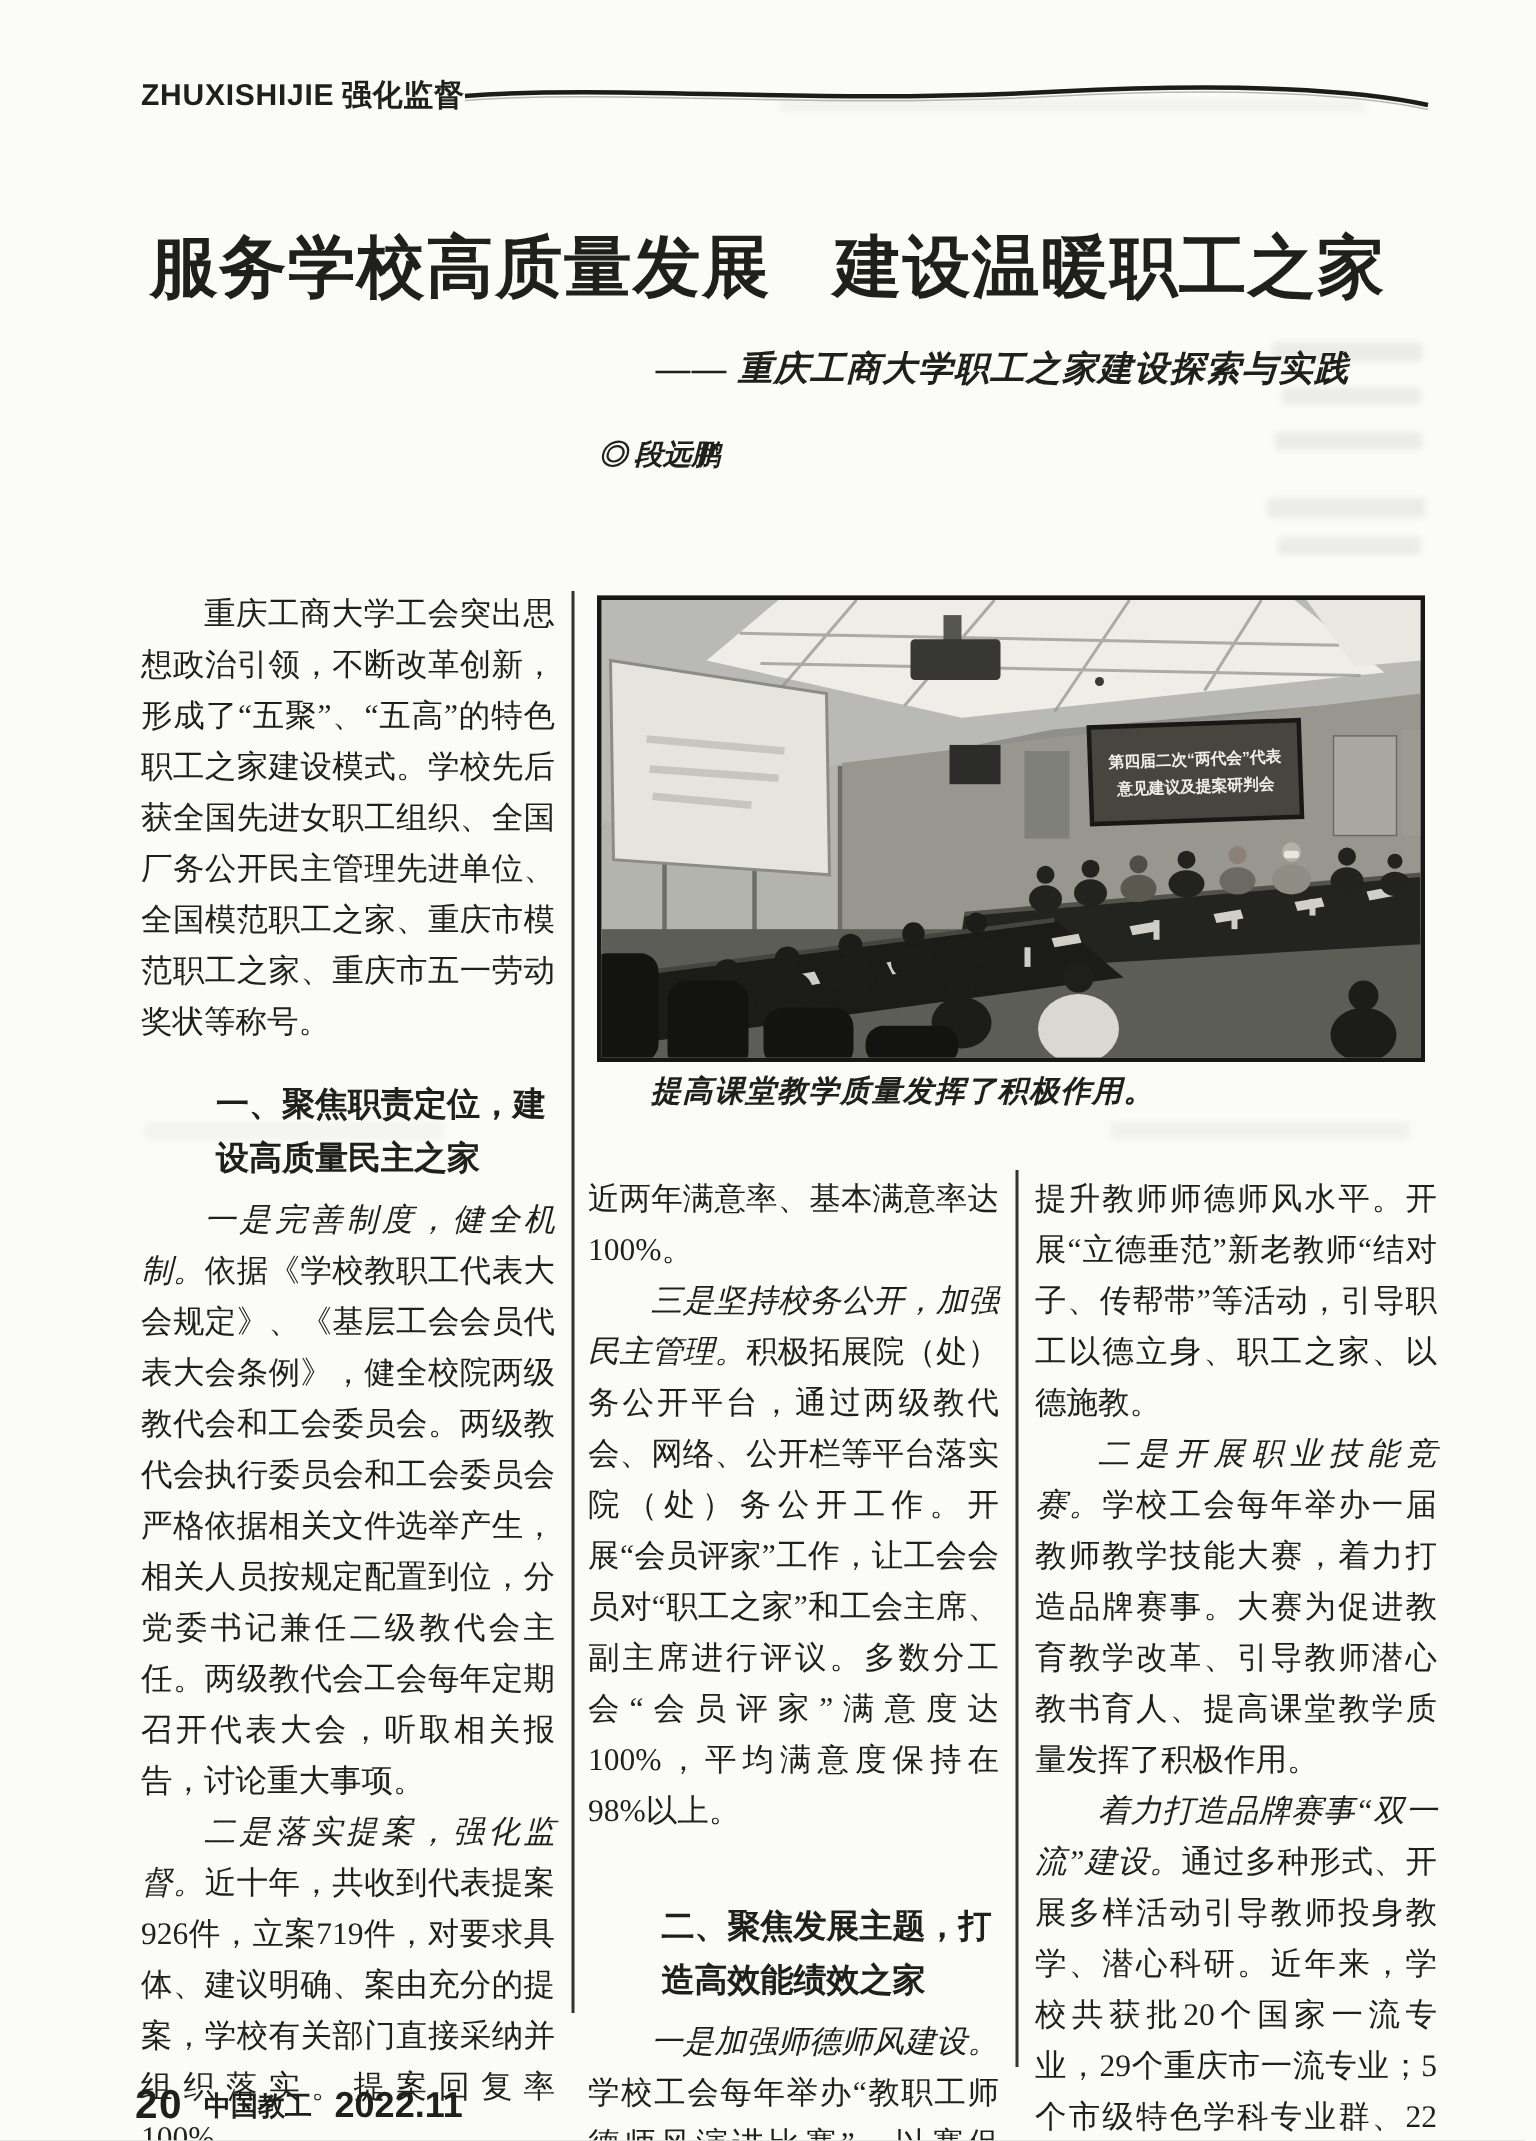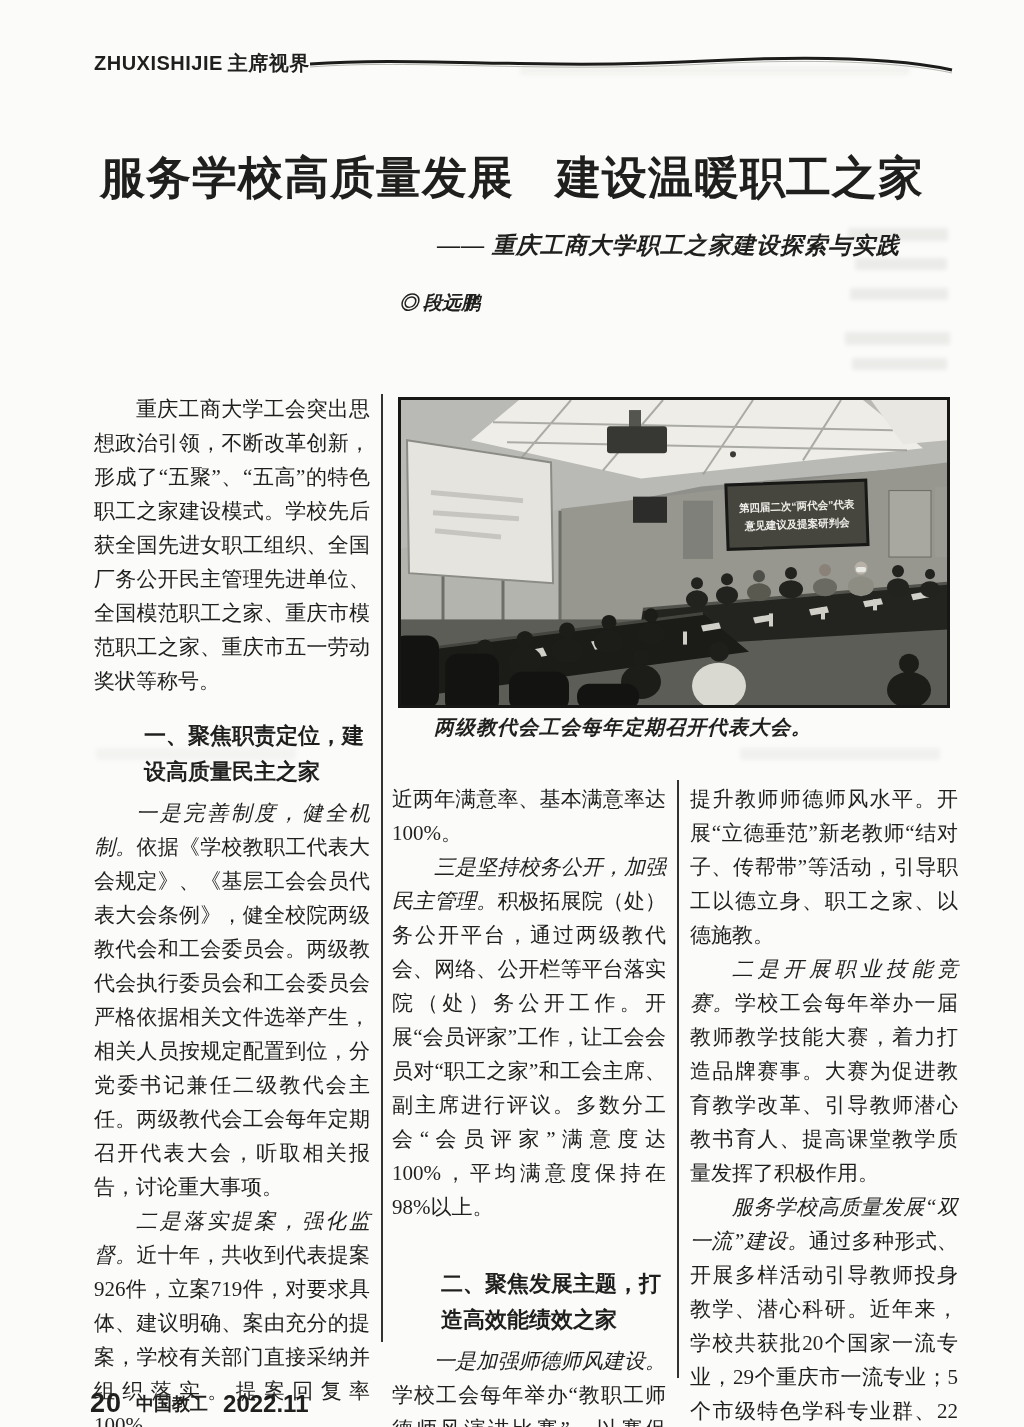--- a/index.html
+++ b/index.html
@@ -47,21 +47,21 @@
   .issue{font-size:24px;font-weight:700;margin-left:15px;}
   
   .smudge{position:absolute;background:#9a9a94;opacity:.16;filter:blur(2px);border-radius:2px;}
 </style>
 </head>
 <body>
 
 <div class="page">
 
   <div class="masthead">
-    <span>ZHUXISHIJIE</span><span class="cn">主席视界</span>
+    <span>ZHUXISHIJIE</span><span class="cn">强化监督</span>
   </div>
   <svg class="rule-svg" viewBox="0 0 650 32" preserveAspectRatio="none">
     <path d="M4,16 C110,8 230,22 400,13 C520,7 600,12 646,22" stroke="#1c1c1a" stroke-width="3" fill="none"></path>
     <path d="M4,19 C110,11 230,25 400,16 C520,10 600,15 646,25" stroke="#8a8a84" stroke-width="1" fill="none" opacity=".6"></path>
   </svg>
 
   <div class="smudge" style="left:520px;top:66px;width:390px;height:9px;opacity:.09;"></div>
   <div class="smudge" style="left:848px;top:228px;width:100px;height:13px;"></div>
   <div class="smudge" style="left:855px;top:258px;width:92px;height:12px;"></div>
   <div class="smudge" style="left:850px;top:288px;width:98px;height:12px;"></div>
@@ -180,40 +180,40 @@
       </g>
 
       <g fill="#131311">
         <rect x="-8" y="234" width="46" height="72" rx="12"></rect>
         <rect x="44" y="252" width="54" height="60" rx="13"></rect>
         <rect x="108" y="270" width="60" height="40" rx="13"></rect>
         <rect x="176" y="282" width="62" height="26" rx="12"></rect>
       </g>
     </svg>
   </div>
-  <div class="caption">两级教代会工会每年定期召开代表大会。</div>
+  <div class="caption">提高课堂教学质量发挥了积极作用。</div>
 
   <div class="col col-1">
     <p>重庆工商大学工会突出思想政治引领，不断改革创新，形成了“五聚”、“五高”的特色职工之家建设模式。学校先后获全国先进女职工组织、全国厂务公开民主管理先进单位、全国模范职工之家、重庆市模范职工之家、重庆市五一劳动奖状等称号。</p>
     <div class="sec-h">一、聚焦职责定位，建设高质量民主之家</div>
     <p><span class="lead">一是完善制度，健全机制。</span><span>依据《学校教职工代表大会规定》、《基层工会会员代表大会条例》，健全校院两级教代会和工会委员会。两级教代会执行委员会和工会委员会严格依据相关文件选举产生，相关人员按规定配置到位，分党委书记兼任二级教代会主任。两级教代会工会每年定期召开代表大会，听取相关报告，讨论重大事项。</span></p>
     <p><span class="lead">二是落实提案，强化监督。</span><span>近十年，共收到代表提案926件，立案719件，对要求具体、建议明确、案由充分的提案，学校有关部门直接采纳并组织落实。提案回复率100%，</span></p>
   </div>
 
   <div class="col col-2">
     <p class="cont">近两年满意率、基本满意率达100%。</p>
     <p><span class="lead">三是坚持校务公开，加强民主管理。</span><span>积极拓展院（处）务公开平台，通过两级教代会、网络、公开栏等平台落实院（处）务公开工作。开展“会员评家”工作，让工会会员对“职工之家”和工会主席、副主席进行评议。多数分工会“会员评家”满意度达100%，平均满意度保持在98%以上。</span></p>
     <div class="sec-h big-gap">二、聚焦发展主题，打造高效能绩效之家</div>
     <p><span class="lead">一是加强师德师风建设。</span><span>学校工会每年举办“教职工师德师风演讲比赛”，以赛促教，</span></p>
   </div>
 
   <div class="col col-3">
     <p class="cont">提升教师师德师风水平。开展“立德垂范”新老教师“结对子、传帮带”等活动，引导职工以德立身、职工之家、以德施教。</p>
     <p><span class="lead">二是开展职业技能竞赛。</span><span>学校工会每年举办一届教师教学技能大赛，着力打造品牌赛事。大赛为促进教育教学改革、引导教师潜心教书育人、提高课堂教学质量发挥了积极作用。</span></p>
-    <p><span class="lead">服务学校高质量发展“双一流”建设。</span><span>通过多种形式、开展多样活动引导教师投身教学、潜心科研。近年来，学校共获批20个国家一流专业，29个重庆市一流专业；5个市级特色学科专业群、22个市级特色专业。</span></p>
+    <p><span class="lead">着力打造品牌赛事“双一流”建设。</span><span>通过多种形式、开展多样活动引导教师投身教学、潜心科研。近年来，学校共获批20个国家一流专业，29个重庆市一流专业；5个市级特色学科专业群、22个市级特色专业。</span></p>
   </div>
 
   <div class="footer">
     <span class="page-num">20</span>
     <span class="journal">中国教工</span>
     <span class="issue">2022.11</span>
   </div>
 
 </div>
 

